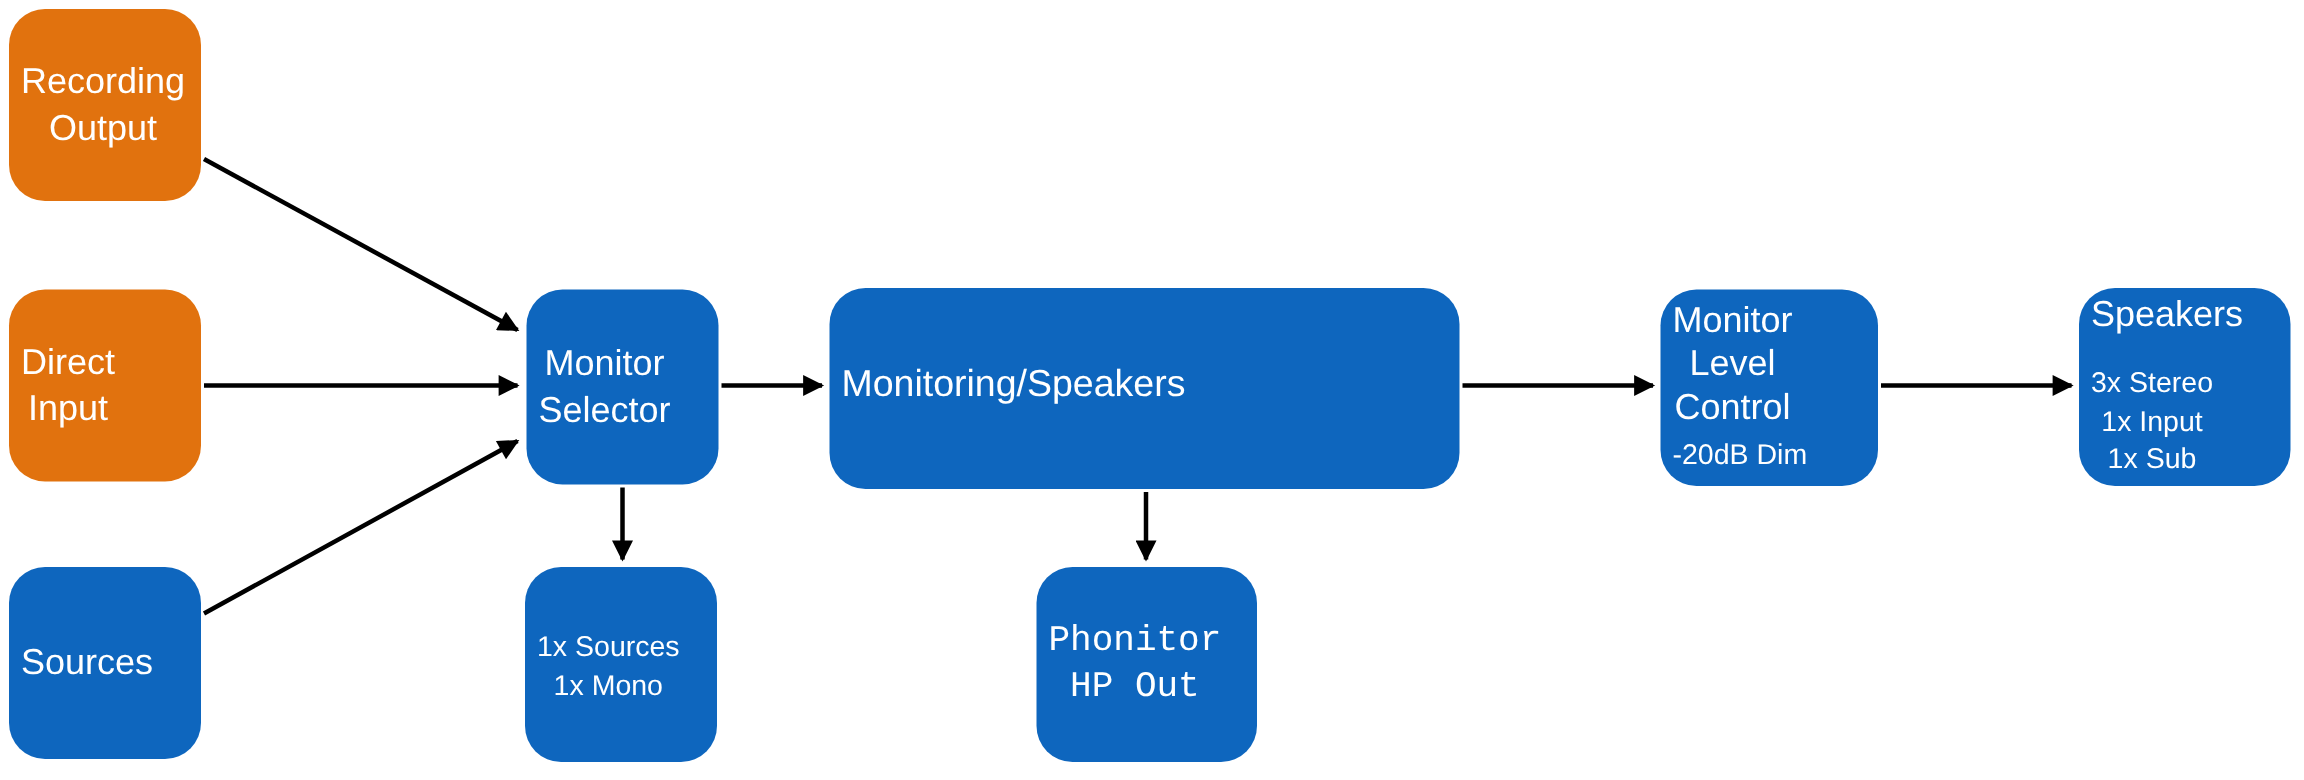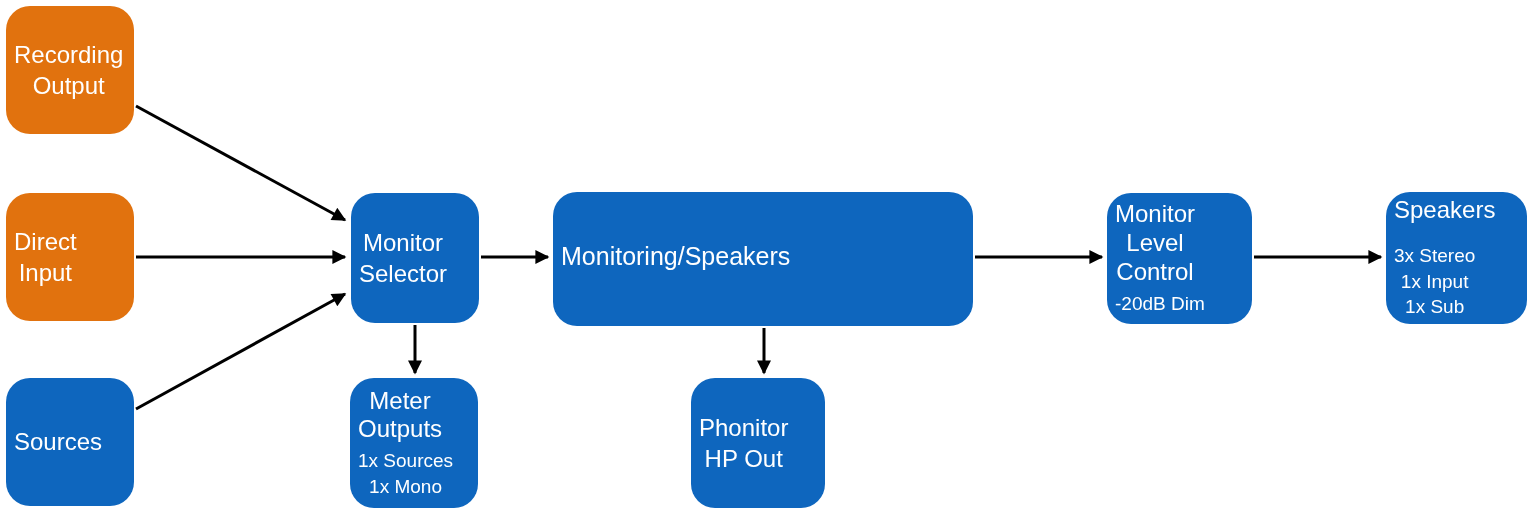--- a/index.html
+++ b/index.html
@@ -109,24 +109,22 @@
   </div>
 
   <div class="box blue compact" style="left:1386px; top:192px; width:141px; height:132px;gap:14px;">
     <div class="box-title">Speakers</div>
     <div class="box-sub">3x Stereo
 1x Input
 1x Sub</div>
   </div>
 
   <div class="box blue compact" style="left:350px; top:378px; width:128px; height:130px;">
-    <div class="box-title">Meter
-Outputs</div>
     <div class="box-sub">1x Sources
 1x Mono</div>
   </div>
 
-  <div class="box blue" style="left:691px; top:378px; width:134px; height:130px;">
+  <div class="box blue" style="left:691px; top:378px; width:147px; height:130px;font-family:Liberation Mono, monospace;">
     <div class="box-title">Phonitor
 HP Out</div>
   </div>
 
 </div>
 
 </body></html>

